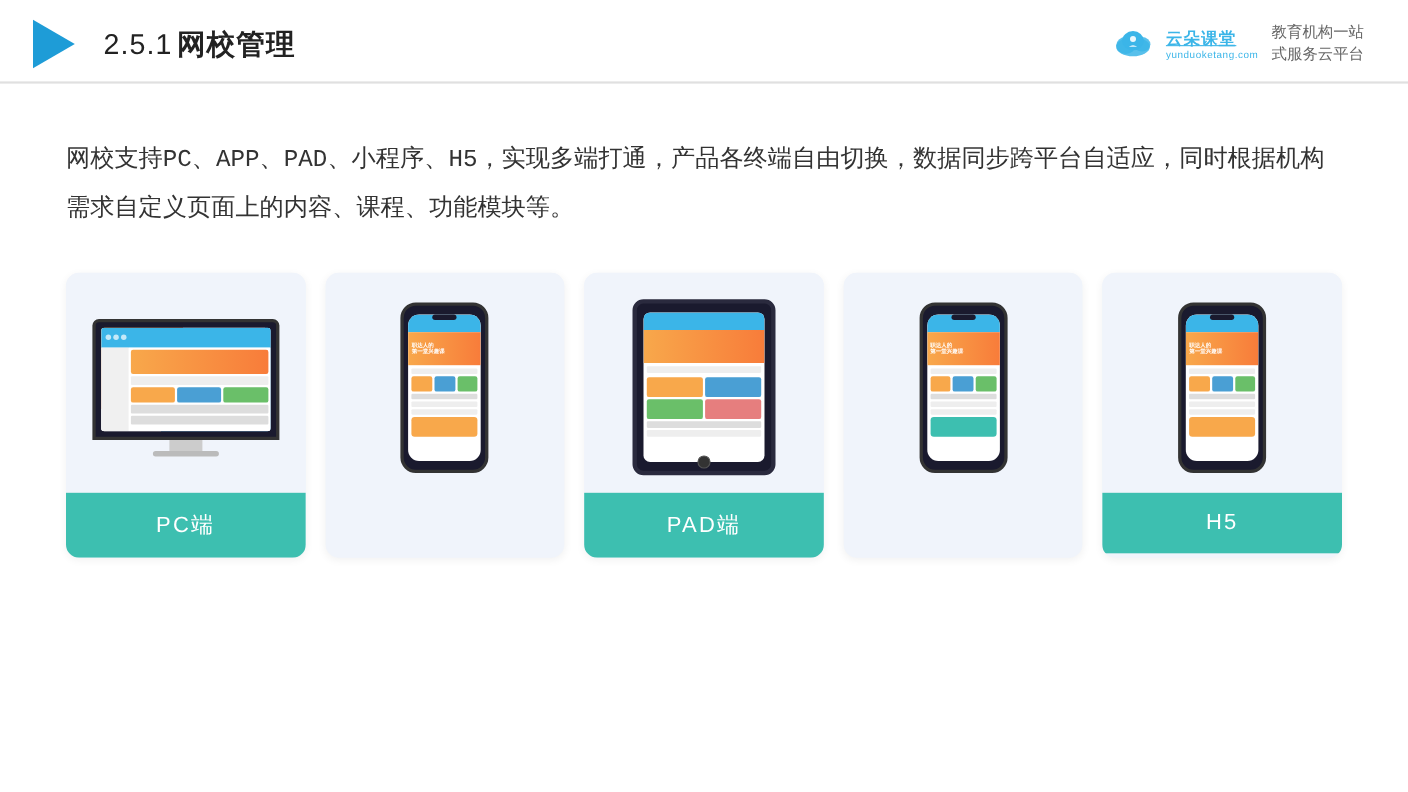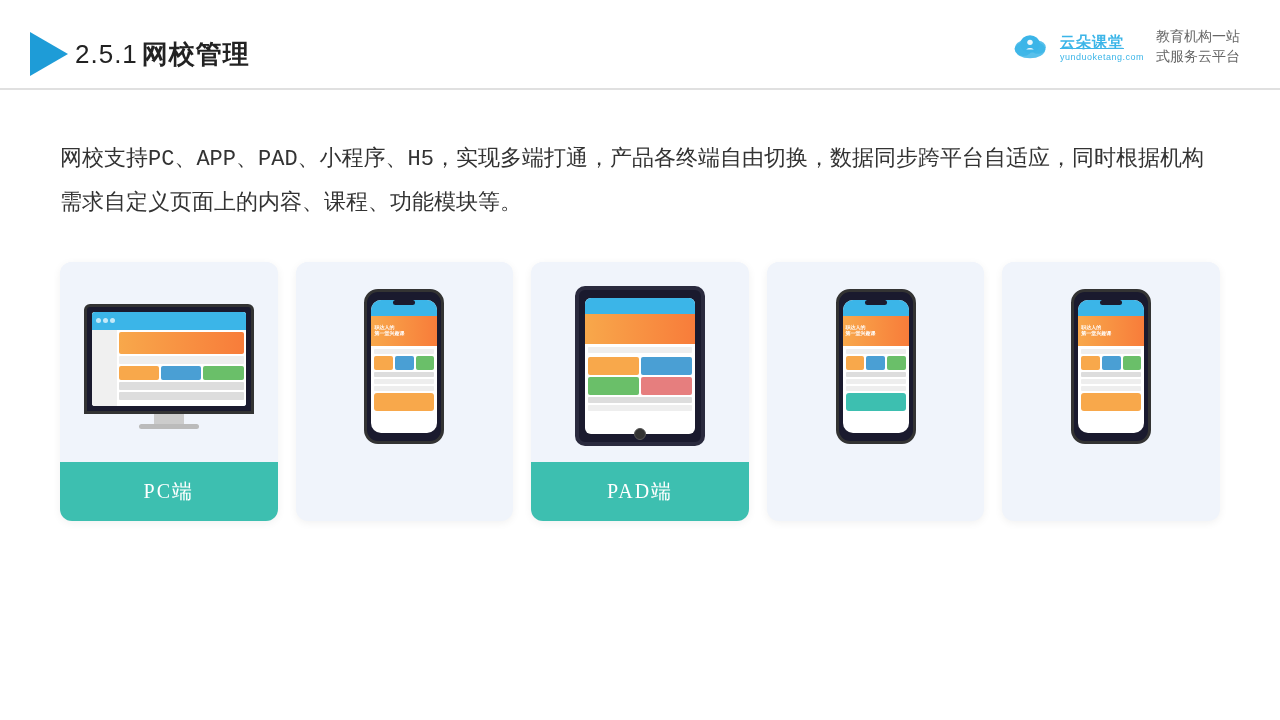--- a/index.html
+++ b/index.html
@@ -16,22 +16,21 @@
     .header {
       display: flex;
       align-items: center;
       justify-content: space-between;
       padding: 18px 40px 12px 30px;
       border-bottom: 2px solid #e0e0e0;
     }
     .header-left {
       display: flex;
       align-items: center;
-      gap: 7px;
-      margin-top: 14px;
+      gap: 26px;
     }
     .play-icon {
       width: 0;
       height: 0;
       border-top: 22px solid transparent;
       border-bottom: 22px solid transparent;
       border-left: 38px solid #1e9cd7;
     }
     .header-title {
       font-size: 26px;
@@ -95,21 +94,20 @@
 
     .card {
       width: 220px;
       border-radius: 12px;
       background: #f0f4fb;
       display: flex;
       flex-direction: column;
       align-items: flex-start;
       overflow: hidden;
       box-shadow: 0 2px 8px rgba(0,0,0,0.06);
-      font-family: Liberation Serif, serif;
     }
 
     .card-image-area {
       width: 100%;
       height: 200px;
       display: flex;
       align-items: center;
       justify-content: center;
       padding: 20px 16px 12px;
       background: #f0f4fb;
@@ -535,15 +533,16 @@
               </div>
               <div class="phone-row" style="background:#ddd;"></div>
               <div class="phone-row" style="background:#eee;"></div>
               <div class="phone-row" style="background:#eee;"></div>
               <div class="phone-row" style="background:#f8a84b; height:18px; border-radius:3px;"></div>
             </div>
           </div>
         </div>
       </div>
     </div>
+    <div class="card-label">H5</div>
   </div>
 
 </div>
 
 </body></html>

